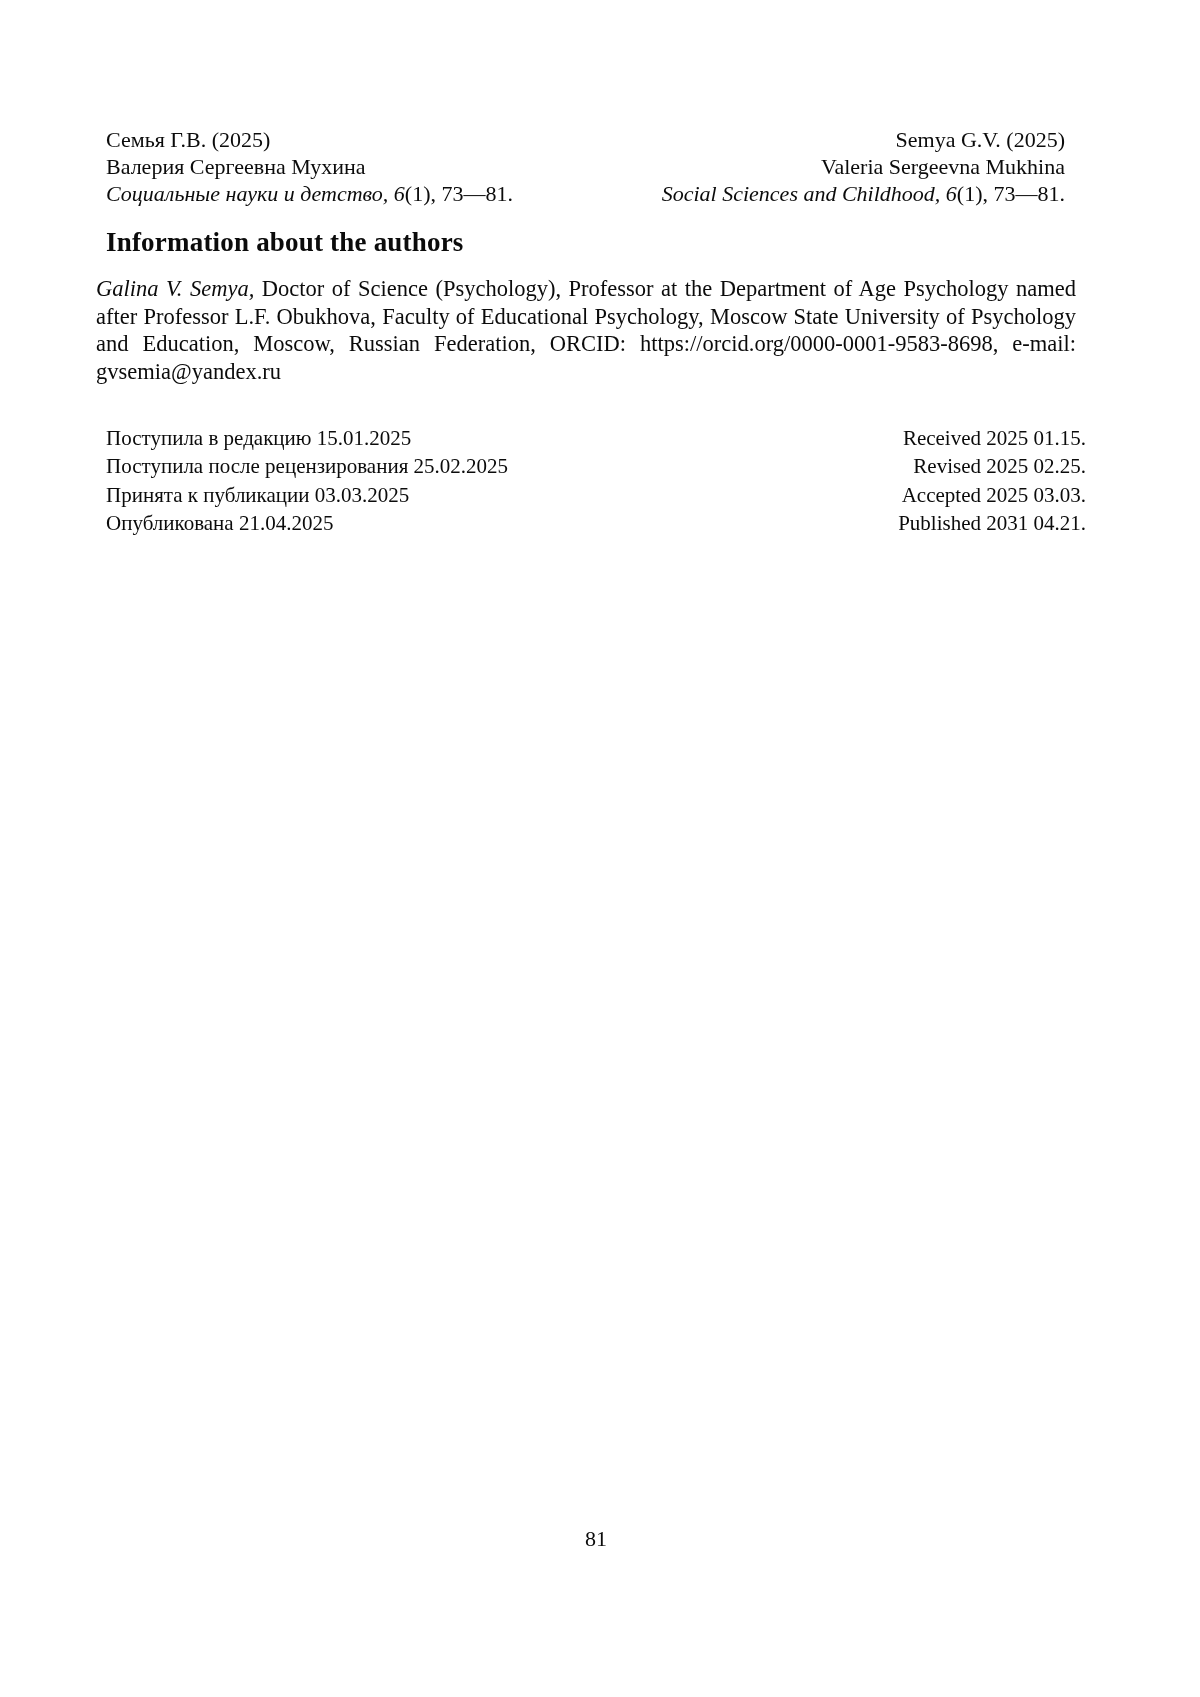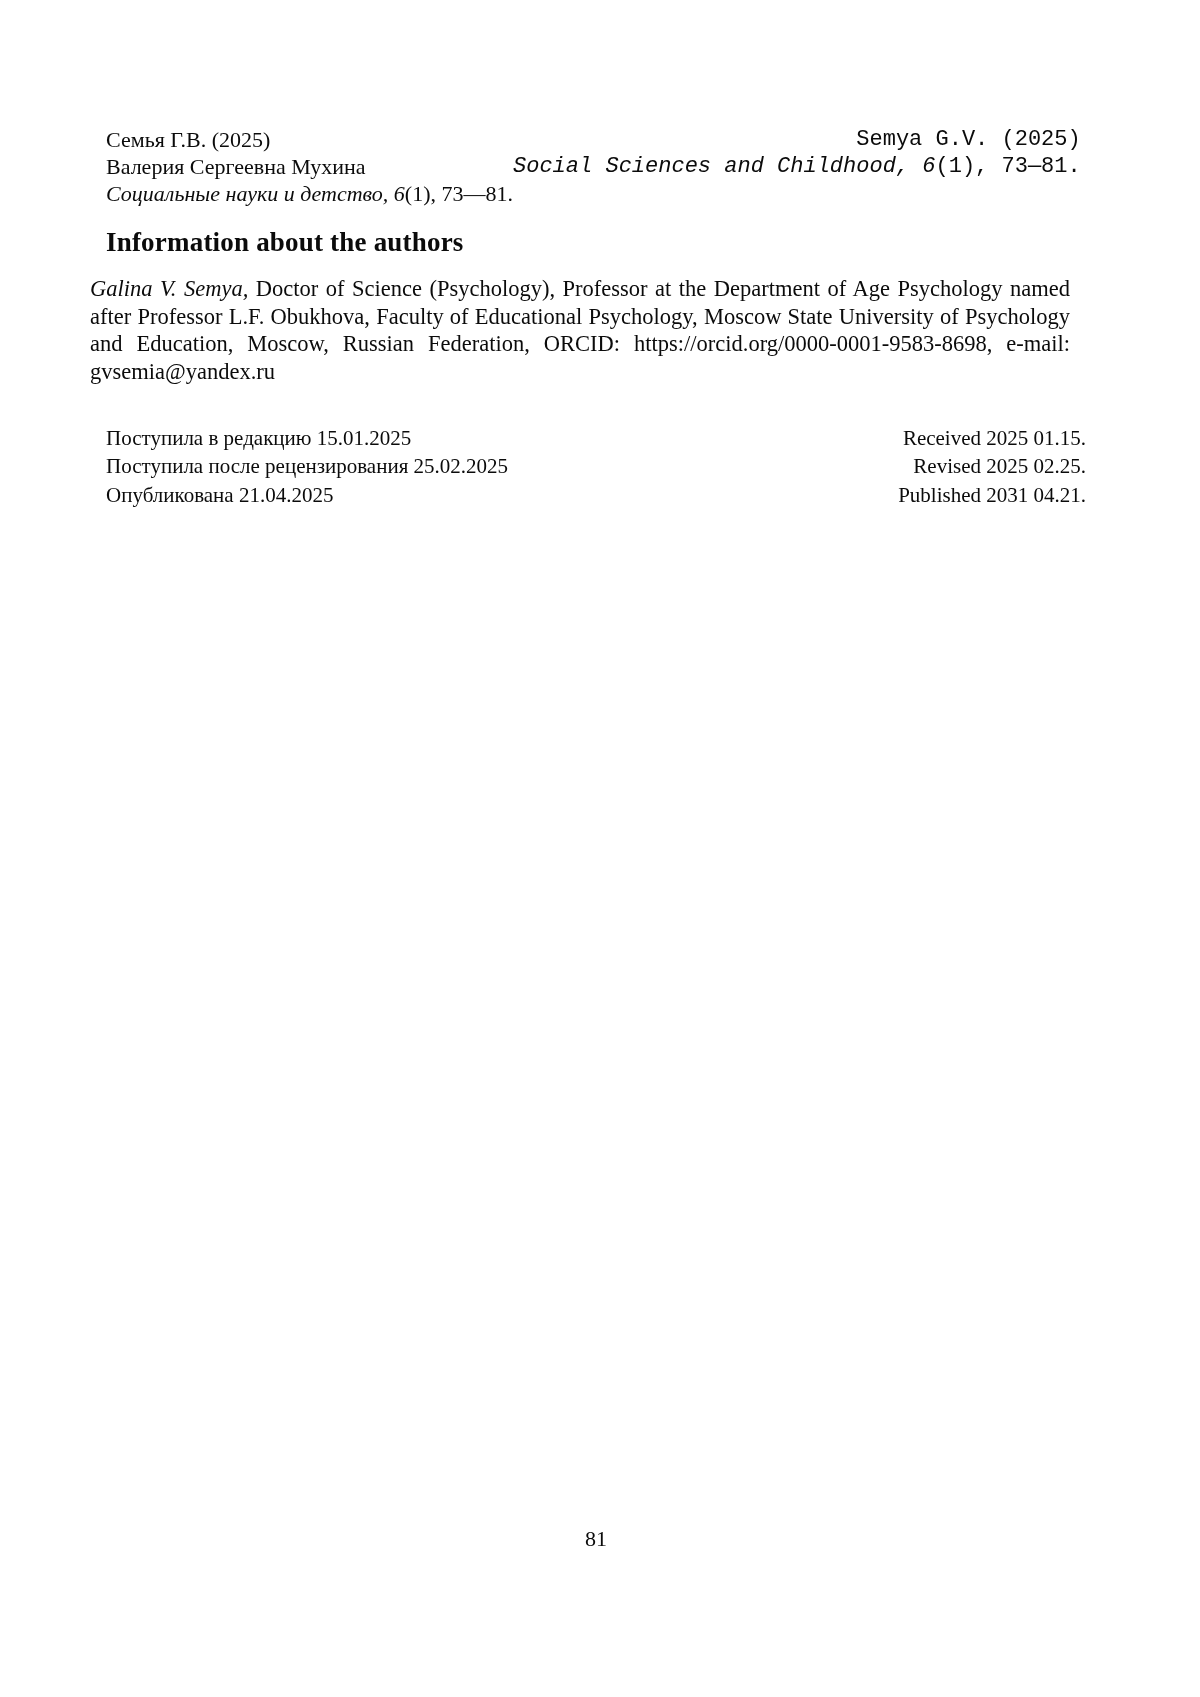--- a/index.html
+++ b/index.html
@@ -18,35 +18,35 @@
     left: 106px;
     top: 126px;
     width: 980px;
     display: flex;
     justify-content: space-between;
     font-size: 22px;
     line-height: 27px;
     white-space: nowrap;
   }
   .hdr-left { text-align: left; }
-  .hdr-right { text-align: right; padding-right: 21px; font-family: Liberation Mono, monospace; }
+  .hdr-right { text-align: right; padding-right: 21px; }
   .it { font-style: italic; margin-top: 40px; }
   .section-title {
     position: absolute;
     left: 106px;
     top: 226px;
     margin: 0;
     font-size: 27px;
     line-height: 33px;
     font-weight: bold;
     letter-spacing: 0.2px;
   }
   .bio {
     position: absolute;
-    left: 90px;
+    left: 96px;
     top: 275px;
     width: 980px;
     margin: 0;
     font-size: 22.5px;
     line-height: 27.7px;
     text-align: justify;
   }
   .dates {
     position: absolute;
     left: 106px;
@@ -75,38 +75,43 @@
 <div class="page">
 
   <div class="running-header">
     <div class="hdr-left">
       <div>Семья Г.В. (2025)</div>
       <div>Валерия Сергеевна Мухина</div>
       <div><span class="it">Социальные науки и детство, 6</span><span>(1), 73—81.</span></div>
     </div>
     <div class="hdr-right">
       <div>Semya G.V. (2025)</div>
+      <div>Valeria Sergeevna Mukhina</div>
       <div><span class="it">Social Sciences and Childhood, 6</span><span>(1), 73—81.</span></div>
     </div>
   </div>
 
   <h1 class="section-title">Information about the authors</h1>
 
   <p class="bio"><span class="it">Galina V. Semya,</span><span> Doctor of Science (Psychology), Professor at the Department of Age Psychology named after Professor L.F. Obukhova, Faculty of Educational Psychology, Moscow State University of Psychology and Education, Moscow, Russian Federation, ORCID: https://orcid.org/0000-0001-9583-8698, e-mail: gvsemia@yandex.ru</span></p>
 
   <div class="dates">
     <div class="dates-row">
       <span>Поступила в редакцию 15.01.2025</span>
       <span>Received 2025 01.15.</span>
     </div>
     <div class="dates-row">
       <span>Поступила после рецензирования 25.02.2025</span>
       <span>Revised 2025 02.25.</span>
     </div>
     <div class="dates-row">
+      <span>Принята к публикации 03.03.2025</span>
+      <span>Accepted 2025 03.03.</span>
+    </div>
+    <div class="dates-row">
       <span>Опубликована 21.04.2025</span>
       <span>Published 2031 04.21.</span>
     </div>
   </div>
 
   <div class="page-number">81</div>
 
 </div>
 
 </body></html>

